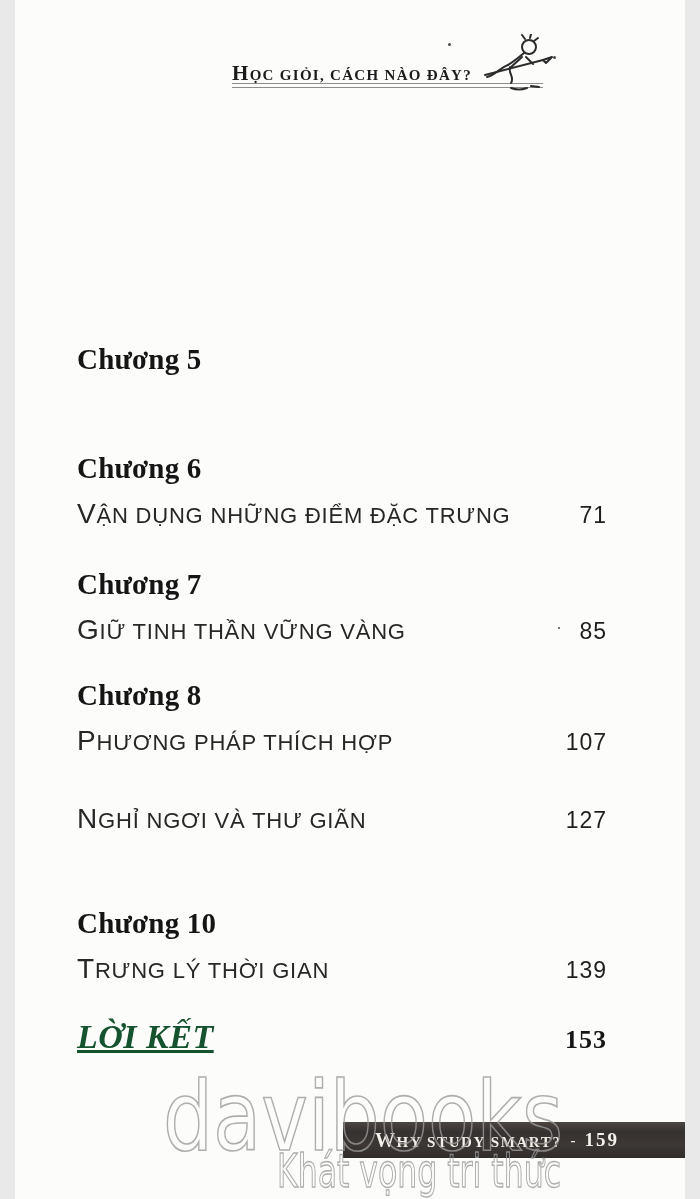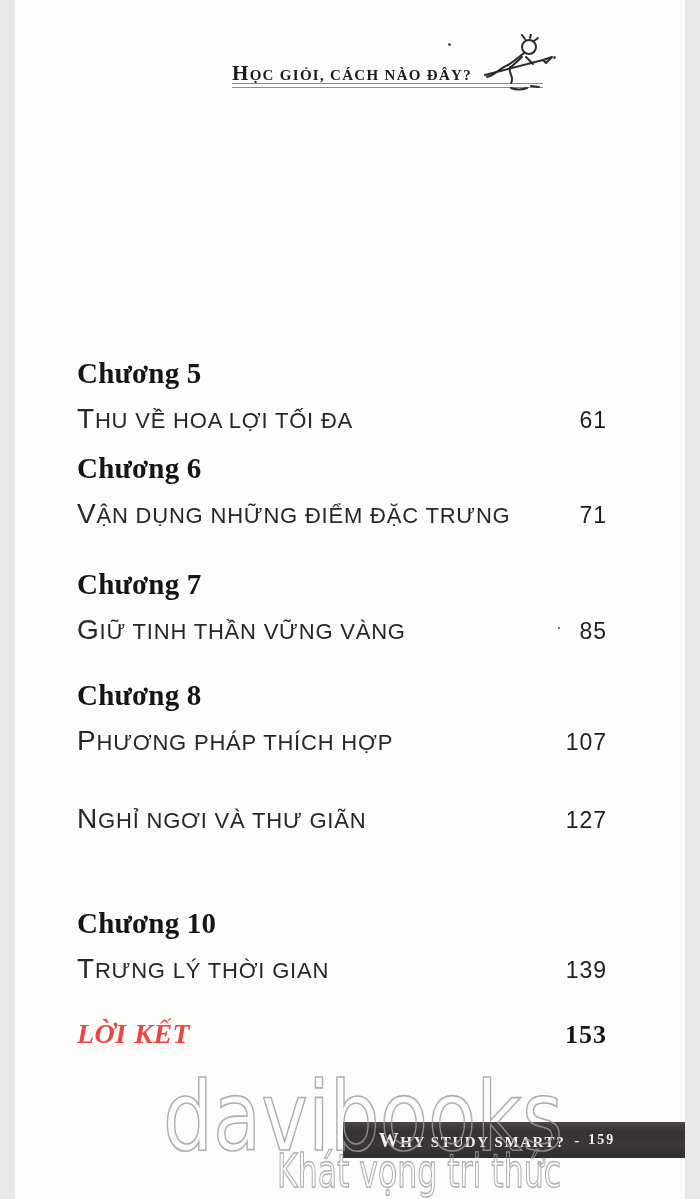--- a/index.html
+++ b/index.html
@@ -41,42 +41,42 @@
   .entry-page{
     font-family:"Liberation Sans",sans-serif;font-size:23px;color:#1e1e1e;
     letter-spacing:1px;
   }
   .closing-row{
     position:absolute;left:62px;top:1018px;width:530px;
     display:flex;justify-content:space-between;align-items:baseline;
   }
   .closing-title{
     font-family:"Liberation Serif",serif;font-weight:bold;font-style:italic;
-    font-size:28px;color:#ef4444;letter-spacing:.5px;
+    font-size:34px;color:#14532d;letter-spacing:.5px;text-decoration:underline;
   }
   .closing-page{
     font-family:"Liberation Serif",serif;font-weight:bold;font-size:26px;
     color:#161616;letter-spacing:1px;
   }
 
   
   .footer-bar{
     position:absolute;left:328px;top:1122px;width:372px;height:36px;
     background:linear-gradient(180deg,#4b4641 0%,#353130 28%,#3d3835 62%,#2f2c29 100%);
     display:flex;align-items:center;justify-content:center;gap:9px;
     box-sizing:border-box;padding-right:64px;z-index:3;
   }
   .bar-title{
     font-family:"Liberation Serif",serif;font-weight:bold;font-size:15px;
     color:#f3f0ea;letter-spacing:1.6px;white-space:nowrap;display:inline-block;
   }
   .bar-title::first-letter{font-size:20px;}
   .bar-sep{font-family:"Liberation Serif",serif;font-weight:bold;font-size:15px;color:#f3f0ea;}
   .bar-page{
-    font-family:"Liberation Serif",serif;font-weight:bold;font-size:14px;
+    font-family:"Liberation Serif",serif;font-weight:bold;font-size:19px;
     color:#f3f0ea;letter-spacing:2px;
   }
 
   
   .watermark{
     position:absolute;left:128px;top:1056px;width:440px;height:143px;
     z-index:5;opacity:.8;pointer-events:none;
   }
   .watermark text{
     font-family:"DejaVu Sans",sans-serif;fill:none;stroke:#9b9b9b;
@@ -115,26 +115,22 @@
 
       <path d="M38 54 q8 3 16 0"></path>
       <path d="M58 52 l8 1"></path>
     </svg>
   </div>
 
   <span class="speck" style="left:433px;top:43px;width:3px;height:3px"></span>
   <span class="speck" style="left:538px;top:56px;width:3px;height:3px"></span>
   <span class="speck" style="left:543px;top:627px;width:2px;height:2px"></span>
 
-  <div class="toc-entry" style="top:355px">
+  <div class="toc-entry" style="top:341px">
     <div class="chapter-heading">Chương 5</div>
-    <div class="entry-row">
-      <span class="entry-title">THU VỀ HOA LỢI TỐI ĐA</span>
-      <span class="entry-page">61</span>
-    </div>
   </div>
 
   <div class="toc-entry" style="top:450px">
     <div class="chapter-heading">Chương 6</div>
     <div class="entry-row">
       <span class="entry-title">VẬN DỤNG NHỮNG ĐIỂM ĐẶC TRƯNG</span>
       <span class="entry-page">71</span>
     </div>
   </div>
 

